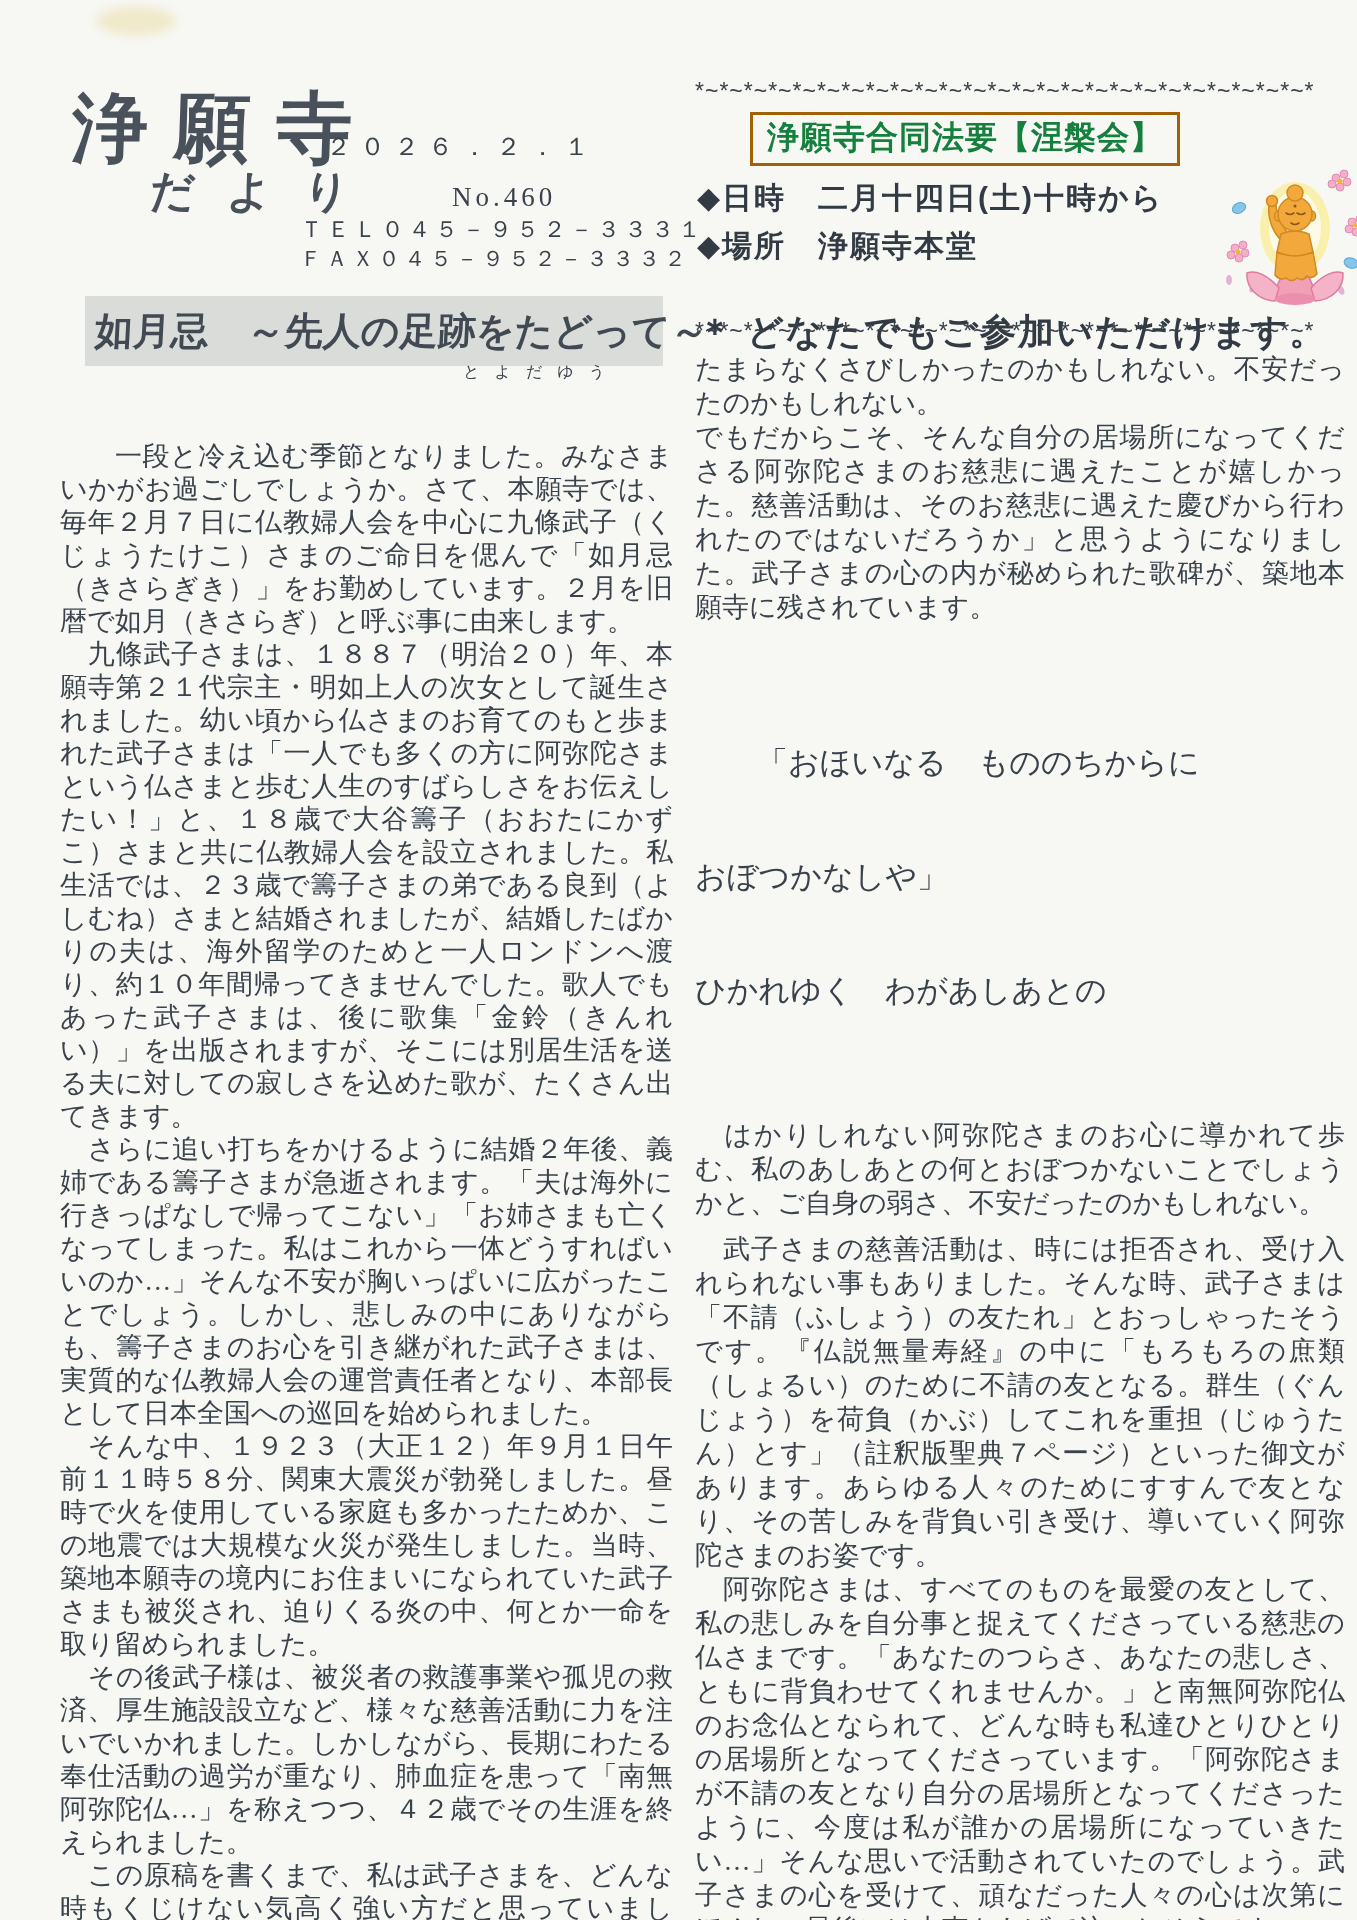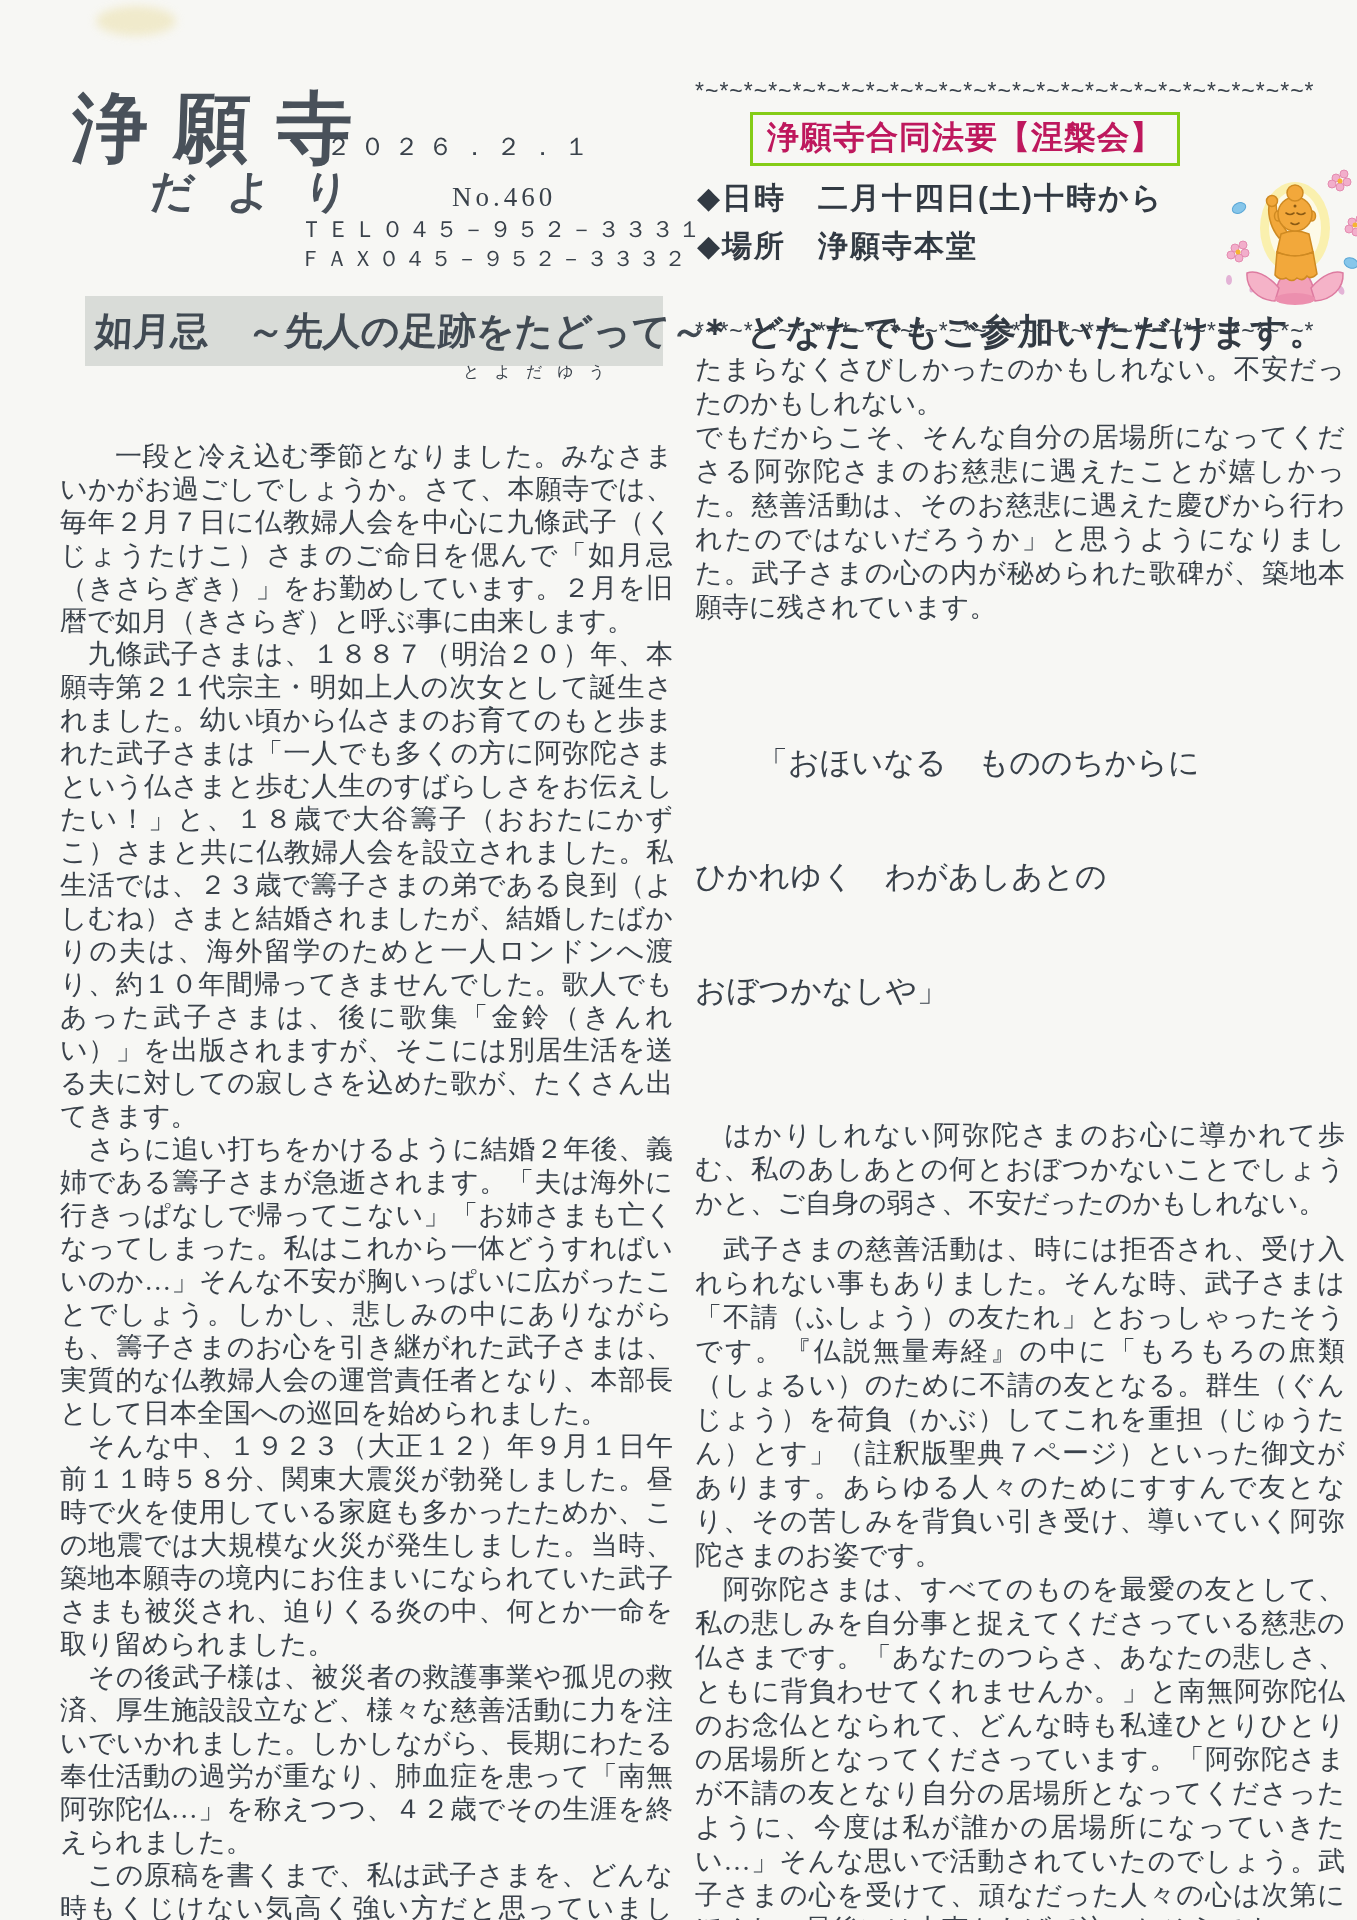--- a/index.html
+++ b/index.html
@@ -32,23 +32,23 @@
   .jtext{margin:0;font-size:27px;line-height:33px;text-align:justify;
     text-justify:inter-ideograph;word-break:break-all;}
   .left-body .jtext{line-height:33px;}
   
   .right-col{position:absolute;left:695px;top:0;width:650px;}
   .divider{position:absolute;left:0;width:650px;font-family:"Liberation Sans","DejaVu Sans",sans-serif;
     font-size:23px;letter-spacing:1px;white-space:nowrap;overflow:hidden;color:#3a424b;}
   .div1{top:78px;}
   .div2{top:318px;}
   .notice-title-wrap{position:absolute;left:0;top:112px;width:540px;text-align:center;}
-  .notice-title{display:inline-block;border:3px solid #84cc16;padding:1px 14px 3px 14px;
+  .notice-title{display:inline-block;border:3px solid #a16207;padding:1px 14px 3px 14px;
     font-family:"Liberation Sans","DejaVu Sans",sans-serif;font-weight:bold;
-    font-size:32px;color:#be185d;letter-spacing:1px;white-space:nowrap;background:#f7f7f4;}
+    font-size:32px;color:#15803d;letter-spacing:1px;white-space:nowrap;background:#f7f7f4;}
   .info-line{position:absolute;left:2px;font-family:"Liberation Sans","DejaVu Sans",sans-serif;
     font-weight:bold;font-size:30px;color:#323a43;letter-spacing:2px;white-space:nowrap;}
   .info-datetime{top:178px;}
   .info-place{top:226px;}
   .info-note{top:260px;font-size:36px;margin-top:48px;}
   .buddha{position:absolute;left:528px;top:160px;width:150px;height:150px;}
   .right-body{position:absolute;left:0;top:352px;width:650px;}
   .right-body .jtext{line-height:34px;}
   .poem{margin:44px 0 0 0;font-size:31px;line-height:38px;font-weight:normal;
     color:#39414a;white-space:pre-wrap;}
@@ -164,22 +164,22 @@
     </svg>
 
     <div class="divider div2">*~*~*~*~*~*~*~*~*~*~*~*~*~*~*~*~*~*~*~*~*~*~*~*~*~*</div>
 
     <div class="right-body">
       <p class="jtext">たまらなくさびしかったのかもしれない。不安だったのかもしれない。</p>
       <p class="jtext">でもだからこそ、そんな自分の居場所になってくださる阿弥陀さまのお慈悲に遇えたことが嬉しかった。慈善活動は、そのお慈悲に遇えた慶びから行われたのではないだろうか」と思うようになりました。武子さまの心の内が秘められた歌碑が、築地本願寺に残されています。</p>
 
       <div class="poem">
         <div>　　「おほいなる　もののちからに</div>
+        <div>おぼつかなしや」</div>
         <div>ひかれゆく　わがあしあとの</div>
-        <div>おぼつかなしや」</div>
       </div>
 
       <p class="jtext after-poem">　はかりしれない阿弥陀さまのお心に導かれて歩む、私のあしあとの何とおぼつかないことでしょうかと、ご自身の弱さ、不安だったのかもしれない。</p>
 
       <p class="jtext gap-l">　武子さまの慈善活動は、時には拒否され、受け入れられない事もありました。そんな時、武子さまは「不請（ふしょう）の友たれ」とおっしゃったそうです。『仏説無量寿経』の中に「もろもろの庶類（しょるい）のために不請の友となる。群生（ぐんじょう）を荷負（かぶ）してこれを重担（じゅうたん）とす」（註釈版聖典７ページ）といった御文があります。あらゆる人々のためにすすんで友となり、その苦しみを背負い引き受け、導いていく阿弥陀さまのお姿です。</p>
       <p class="jtext">　阿弥陀さまは、すべてのものを最愛の友として、私の悲しみを自分事と捉えてくださっている慈悲の仏さまです。「あなたのつらさ、あなたの悲しさ、ともに背負わせてくれませんか。」と南無阿弥陀仏のお念仏となられて、どんな時も私達ひとりひとりの居場所となってくださっています。「阿弥陀さまが不請の友となり自分の居場所となってくださったように、今度は私が誰かの居場所になっていきたい…」そんな思いで活動されていたのでしょう。武子さまの心を受けて、頑なだった人々の心は次第にほぐれ、最後には大声をあげて泣いたそうです。</p>
 
     </div>
   </div>
 </div>

